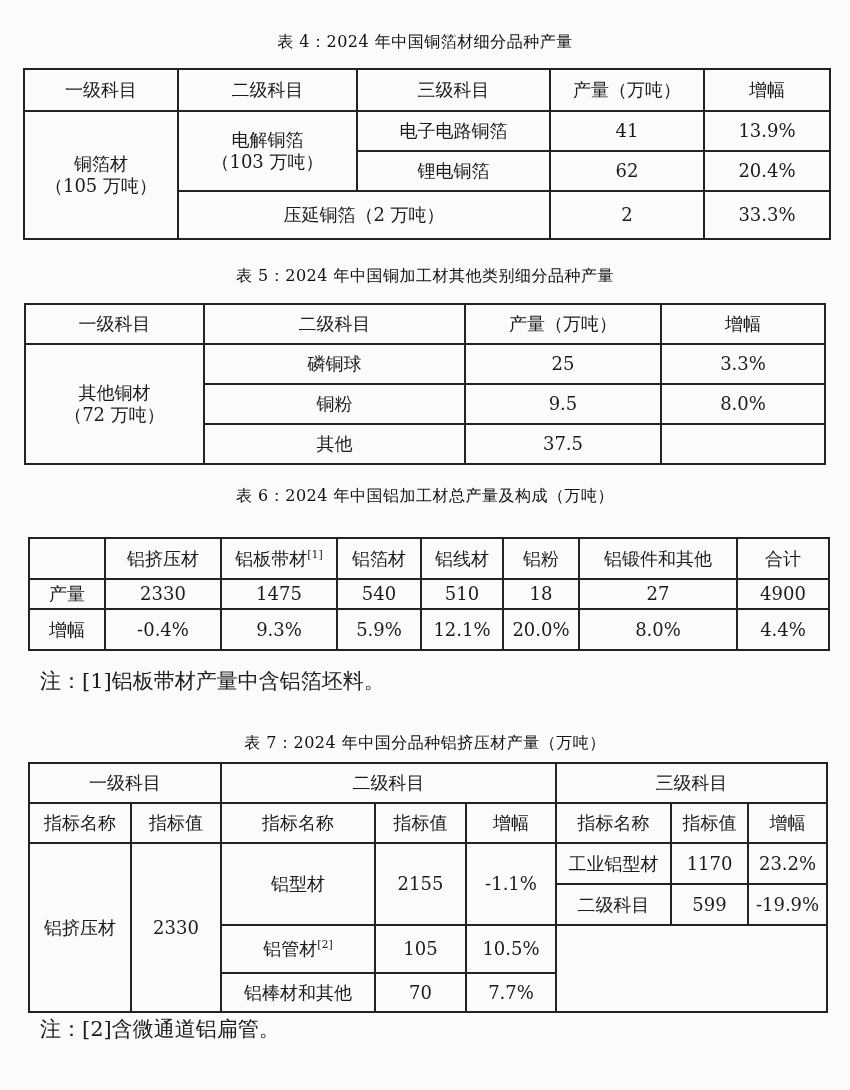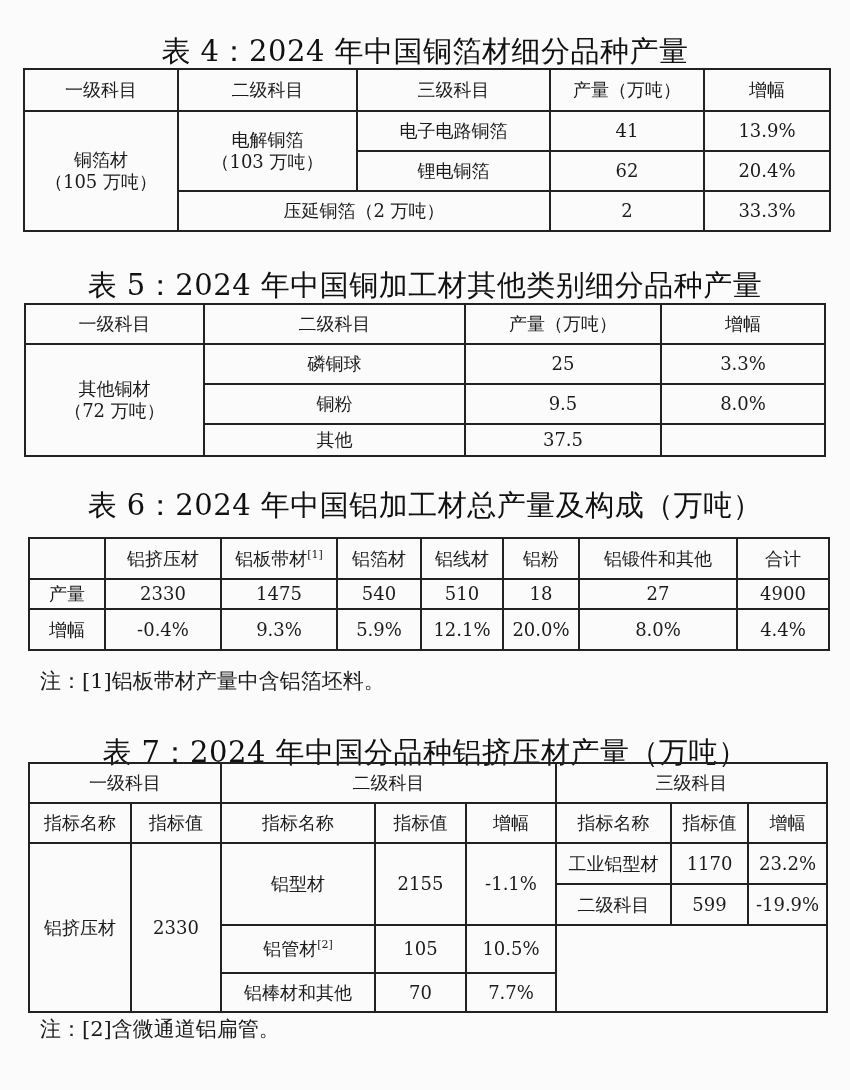--- a/index.html
+++ b/index.html
@@ -3,21 +3,21 @@
 <meta charset="utf-8">
 <style>
   html, body { margin:0; padding:0; }
   body {
     width:850px; height:1090px; background:#fbfbfb; color:#1a1a1a;
     font-family:"DejaVu Serif","Liberation Serif",serif;
     position:relative; overflow:hidden;
   }
   .title {
     position:absolute; left:0; width:850px; text-align:center;
-    font-size:29px; letter-spacing:0.5px; color:#111;
+    font-size:16px; letter-spacing:0.5px; color:#111;
   }
   table { position:absolute; border-collapse:collapse; table-layout:fixed; }
   td {
     border:2px solid #222; text-align:center; vertical-align:middle;
     font-size:18px; padding:0; line-height:1.2; color:#1b1b1b;
   }
   sup { font-size:11px; vertical-align:super; line-height:0; }
   .note { position:absolute; left:40px; font-size:21px; color:#1b1b1b; }
 </style>
 </head>
@@ -51,21 +51,21 @@
     </td>
     <td>电子电路铜箔</td>
     <td>41</td>
     <td>13.9%</td>
   </tr>
   <tr style="height:40px">
     <td>锂电铜箔</td>
     <td>62</td>
     <td>20.4%</td>
   </tr>
-  <tr style="height:40px">
+  <tr style="height:48px">
     <td colspan="2">压延铜箔（2 万吨）</td>
     <td>2</td>
     <td>33.3%</td>
   </tr>
 </tbody>
   </table>
 
 <div class="title" style="top:266px">表 5：2024 年中国铜加工材其他类别细分品种产量</div>
 <table style="left:24px; top:303px; width:800px;">
   <colgroup>
@@ -88,21 +88,21 @@
     </td>
     <td>磷铜球</td>
     <td>25</td>
     <td>3.3%</td>
   </tr>
   <tr style="height:40px">
     <td>铜粉</td>
     <td>9.5</td>
     <td>8.0%</td>
   </tr>
-  <tr style="height:32px">
+  <tr style="height:40px">
     <td>其他</td>
     <td>37.5</td>
     <td></td>
   </tr>
 </tbody>
   </table>
 
 <div class="title" style="top:486px">表 6：2024 年中国铝加工材总产量及构成（万吨）</div>
 <table style="left:28px; top:537px; width:800px;">
   <colgroup>

